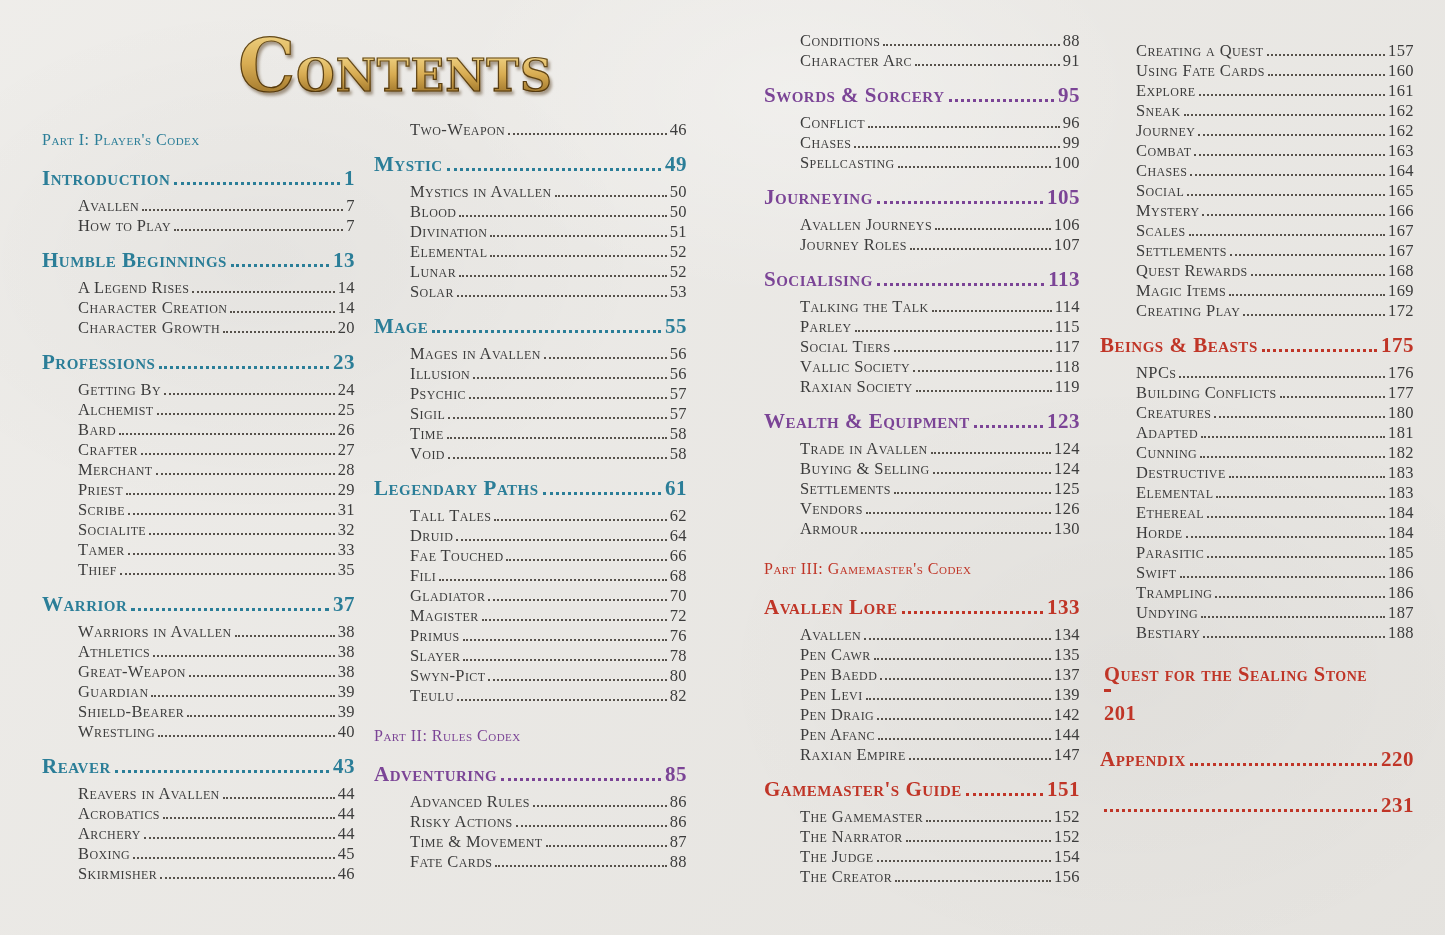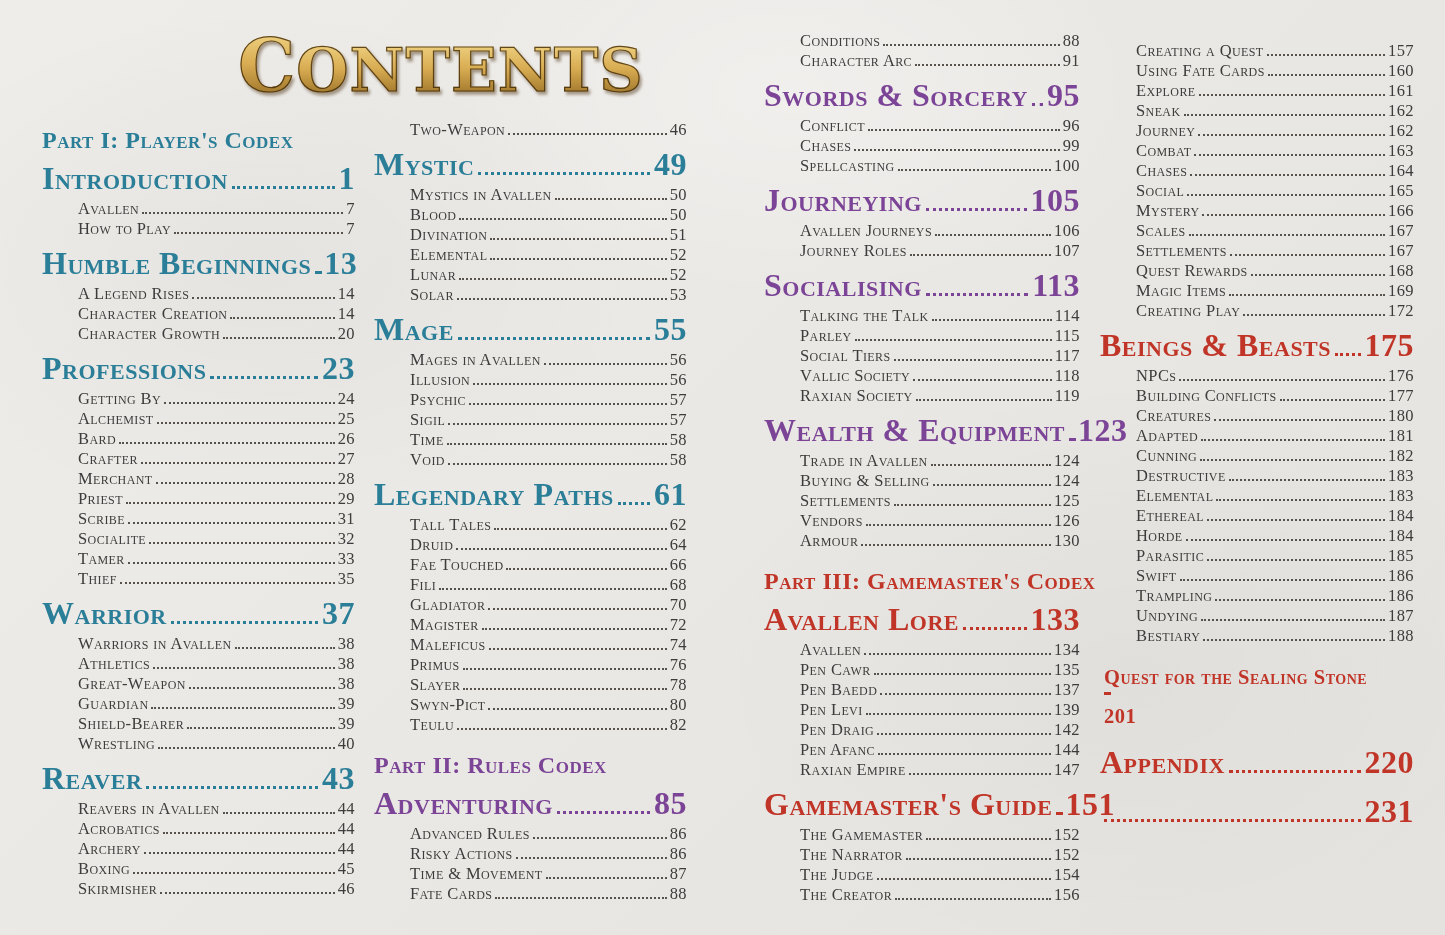--- a/index.html
+++ b/index.html
@@ -39,52 +39,52 @@
     z-index: 2;
   }
   .title span {
     background: linear-gradient(180deg, var(--gold-light) 0%, var(--gold-mid) 48%, var(--gold-dark) 100%);
     -webkit-background-clip: text;
     background-clip: text;
     color: transparent;
     -webkit-text-stroke: 1.2px rgba(62,40,8,0.8);
   }
   .t-initial { font-size: 72px; line-height: 72px; }
-  .t-rest    { font-size: 60px; line-height: 72px; }
+  .t-rest    { font-size: 44px; line-height: 72px; }
 
   
   .col { position: absolute; z-index: 1; }
   .col1 { left: 42px;   top: 126px; width: 313px; }
   .col2 { left: 374px;  top: 117px; width: 313px; }
   .col3 { left: 764px;  top: 28px;  width: 316px; }
   .col4 { left: 1100px; top: 38px;  width: 314px; }
 
   .part {
     font-variant: small-caps;
-    font-weight: bold;
-    font-size: 24px;
+    font-weight: normal;
+    font-size: 16px;
     line-height: 28px;
     letter-spacing: 0.5px;
     margin: 16px 0 8px 0;
     white-space: nowrap;
   }
   .sec { margin-top: 10px; }
   .sec.standalone { margin-top: 17px; }
   .col .part:first-child, .col .sec:first-child { margin-top: 0; }
 
   .theme-part1 { color: var(--c1); }
   .theme-part2 { color: var(--c2); }
   .theme-part3 { color: var(--c3); }
 
   .h-row {
     display: flex;
     align-items: baseline;
     font-variant: small-caps;
     font-weight: bold;
-    font-size: 32px;
+    font-size: 21px;
     line-height: 29px;
     letter-spacing: 0.5px;
   }
   .h-title { white-space: nowrap; }
   .h-leader {
     flex: 1;
     min-width: 5px;
     border-bottom: 3px dotted currentColor;
     margin: 0 4px 7px 4px;
   }
@@ -412,25 +412,20 @@
           <span class="e-label">Gladiator</span>
           <span class="e-leader"></span>
           <span class="e-page">70</span>
         </div>
         <div class="row">
           <span class="e-label">Magister</span>
           <span class="e-leader"></span>
           <span class="e-page">72</span>
         </div>
         <div class="row">
-          <span class="e-label">Maleficus</span>
-          <span class="e-leader"></span>
-          <span class="e-page">74</span>
-        </div>
-        <div class="row">
           <span class="e-label">Primus</span>
           <span class="e-leader"></span>
           <span class="e-page">76</span>
         </div>
         <div class="row">
           <span class="e-label">Slayer</span>
           <span class="e-leader"></span>
           <span class="e-page">78</span>
         </div>
         <div class="row">

